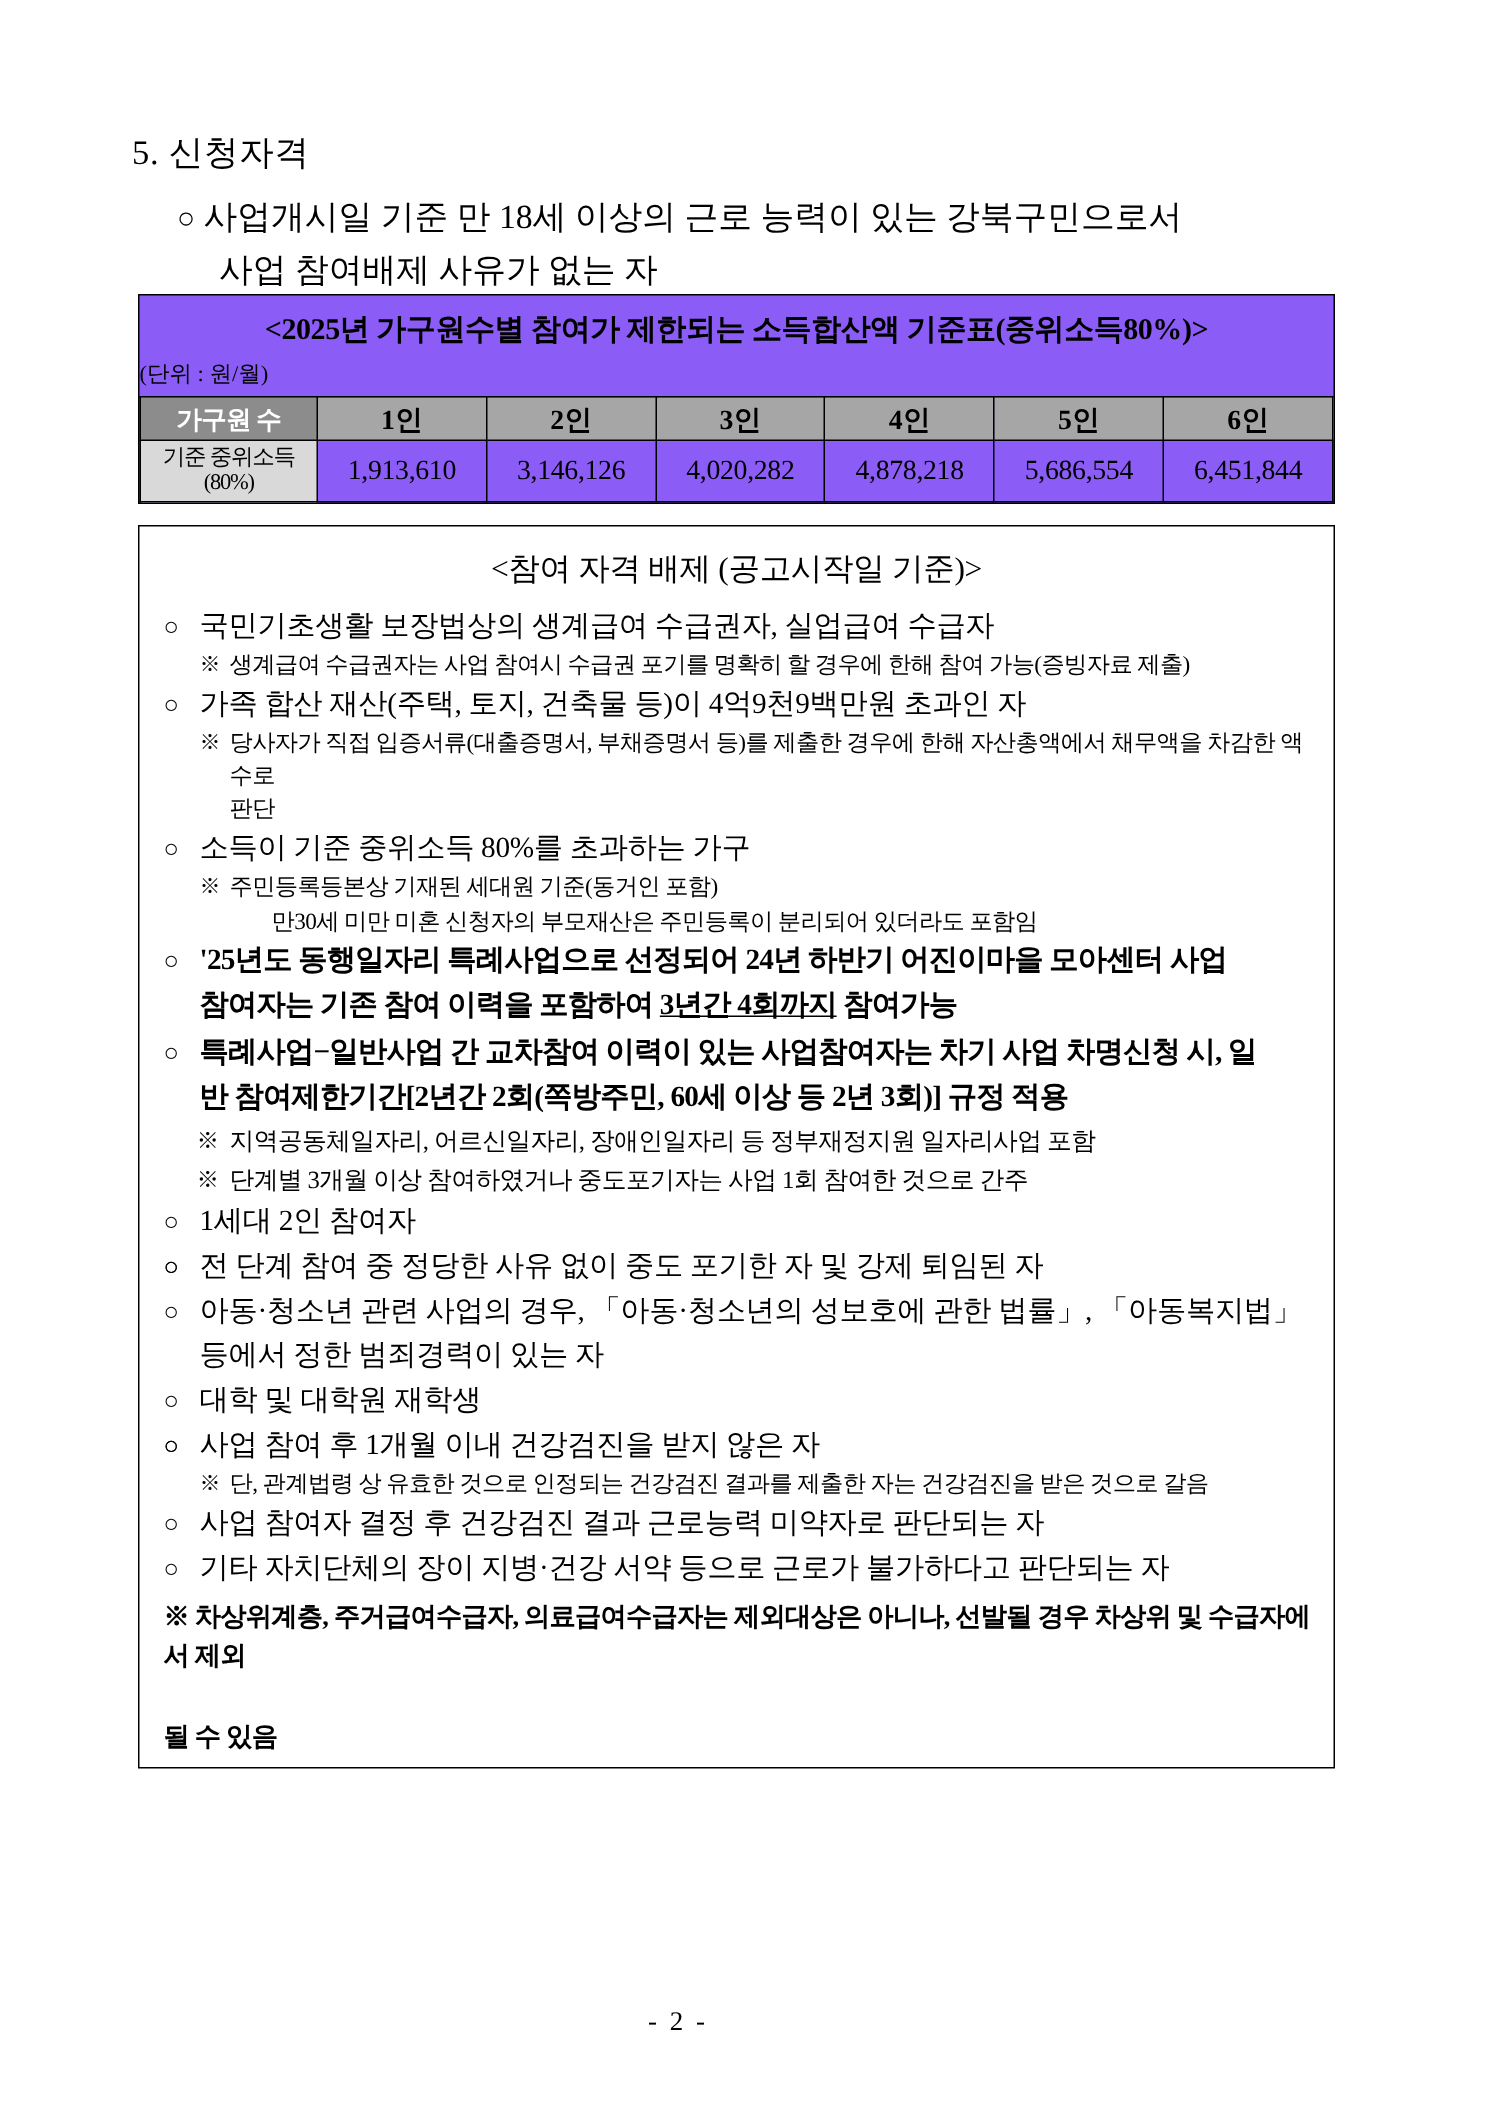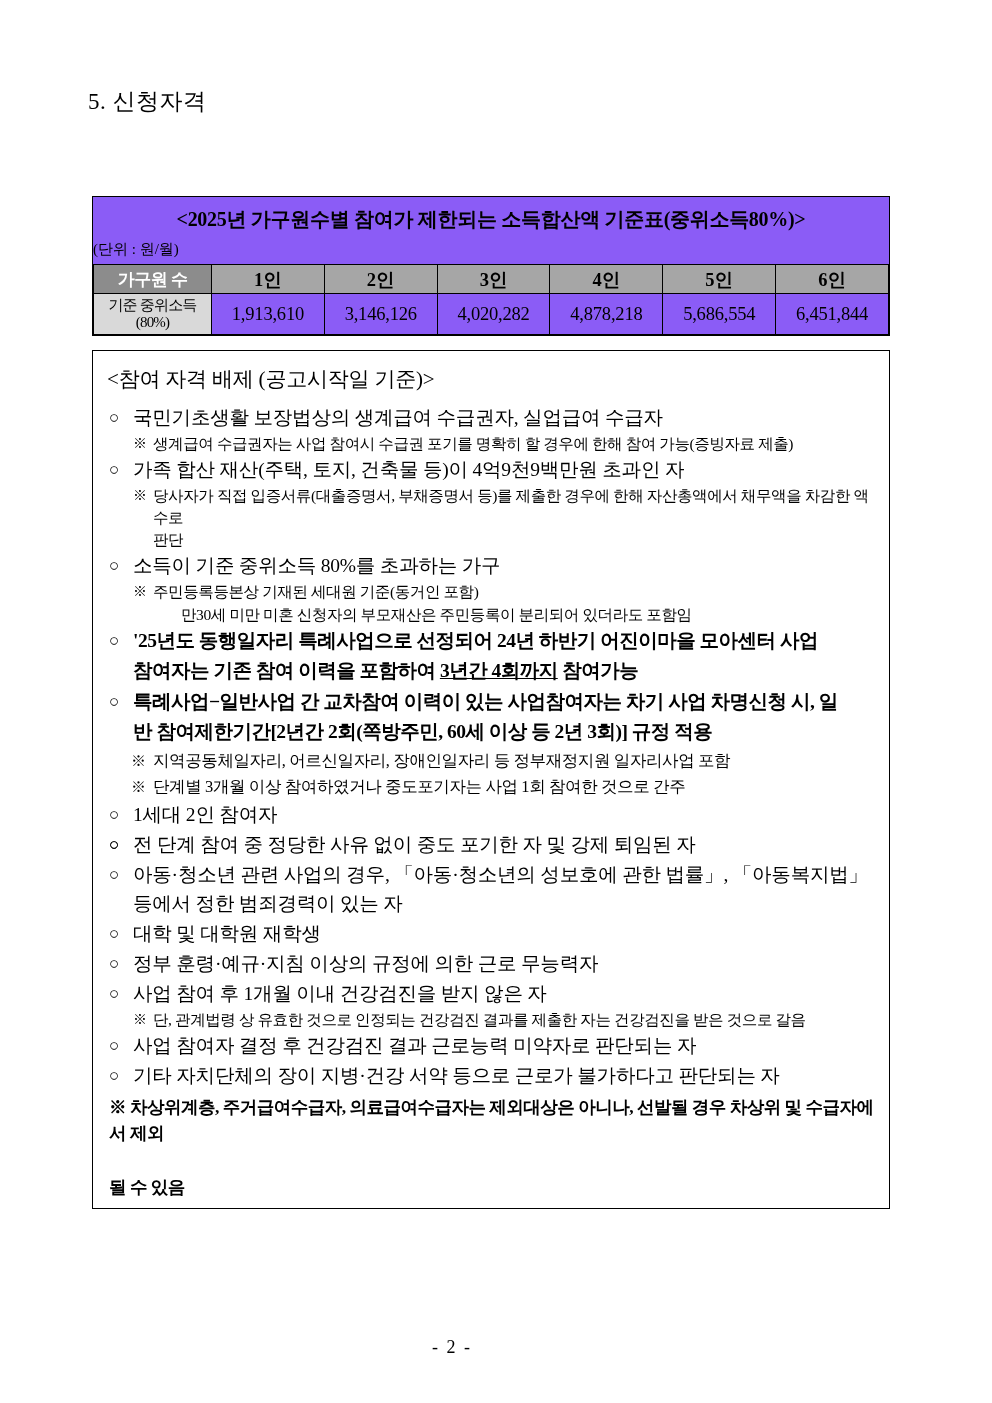--- a/index.html
+++ b/index.html
@@ -111,21 +111,21 @@
     position: absolute;
     left: 92px;
     top: 350px;
     width: 798px;
     border: 1.5px solid #000;
     box-sizing: border-box;
     background: #fff;
     padding: 10px 14px 8px 14px;
   }
   .excl-title {
-    text-align: left;
+    text-align: center;
     font-size: 21px;
     padding: 4px 0 10px 0;
     letter-spacing: -0.2px;
   }
   .item {
     display: block;
     font-size: 19.5px;
     line-height: 29px;
     margin: 0 0 1px 0;
     padding-left: 26px;
@@ -216,20 +216,25 @@
 </head>
 <body>
 
 <div class="page">
 
   <div class="sec-heading">
     <span>5.</span>
     <span>신청자격</span>
   </div>
 
+  <div class="bullet-line">
+    <span class="circ">○</span>
+    <span>사업개시일 기준 만 18세 이상의 근로 능력이 있는 강북구민으로서</span>
+    <span class="l2">사업 참여배제 사유가 없는 자</span>
+  </div>
 
   <div class="income-box">
     <div class="income-title">&lt;2025년 가구원수별 참여가 제한되는 소득합산액 기준표(중위소득80%)&gt;</div>
     <div class="unit-line">(단위 : 원/월)</div>
     <table class="income">
       <colgroup>
         <col class="c0">
           <col>
           <col>
           <col>
@@ -336,21 +341,20 @@
       <span class="mk">○</span>
       <span>아동·청소년 관련 사업의 경우, 「아동·청소년의 성보호에 관한 법률」, 「아동복지법」</span>
       <span class="ind">등에서 정한 범죄경력이 있는 자</span>
     </span>
     <span class="item">
       <span class="mk">○</span>
       <span>대학 및 대학원 재학생</span>
     </span>
     <span class="item">
       <span class="mk">○</span>
-      <span>정부 훈령·예규·지침 이상의 규정에 의한 근로 무능력자</span>
     </span>
     <span class="item">
       <span class="mk">○</span>
       <span>사업 참여 후 1개월 이내 건강검진을 받지 않은 자</span>
     </span>
     <span class="note">
       <span class="mk">※</span>
       <span>단, 관계법령 상 유효한 것으로 인정되는 건강검진 결과를 제출한 자는 건강검진을 받은 것으로 갈음</span>
     </span>
     <span class="item">

